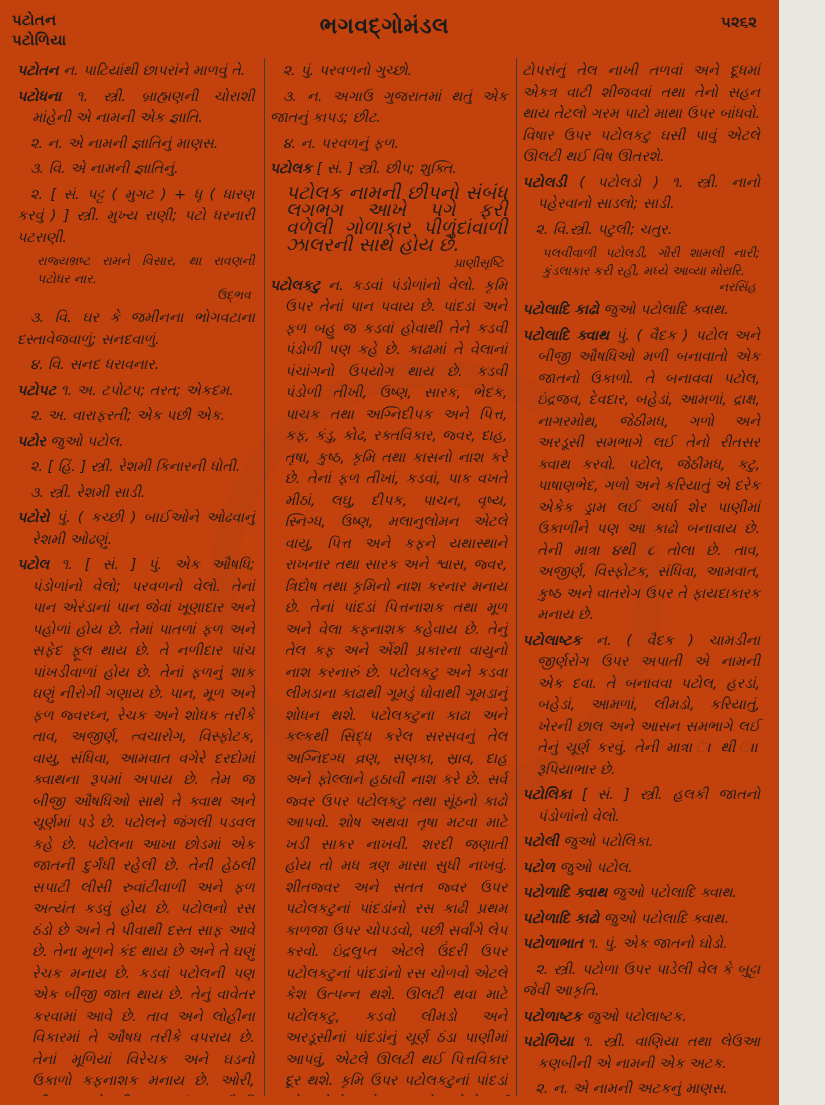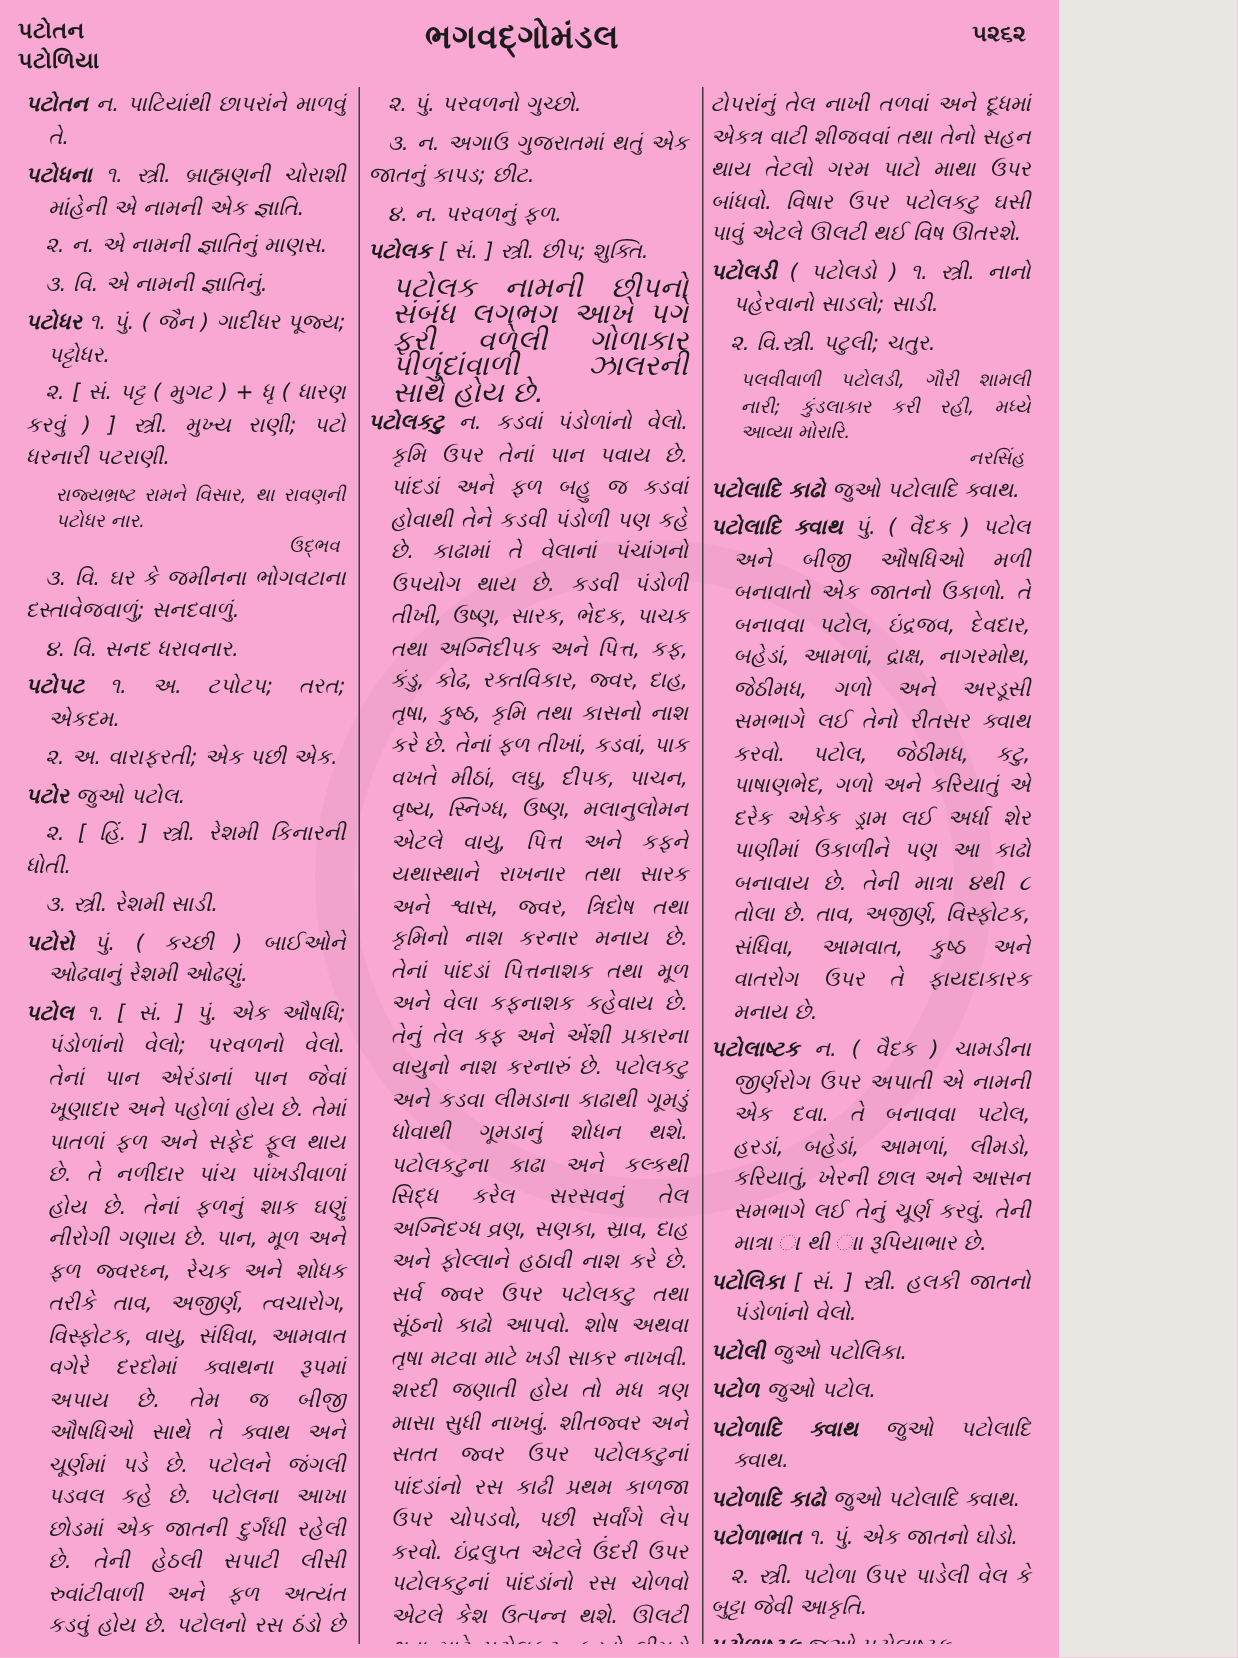--- a/index.html
+++ b/index.html
@@ -5,22 +5,22 @@
   html,body{margin:0;padding:0;}
   body{
     width:825px;height:1105px;
     background:#e9e7e2;
     font-family:"DejaVu Sans",sans-serif;
     color:#1b1b1b;
     overflow:hidden;
   }
   .page{
     position:relative;
-    width:706px;height:1105px;
-    background:#f9a8d4;
+    width:779px;height:1105px;
+    background:#c2410c;
     box-sizing:border-box;
     padding:10px 10px 8px 12px;
   }
   .watermark{
     position:absolute;left:210px;top:360px;width:400px;height:400px;
     border:26px solid rgba(60,60,60,0.045);
     border-radius:50%;
     pointer-events:none;
   }
   .header{
@@ -63,40 +63,40 @@
     <div class="title">ભગવદ્ગોમંડલ</div>
     <div class="pagenum">૫૨૬૨</div>
   </div>
 
   <div class="cols">
     <div class="col">
         <p class="entry"><span class="hw">પટોતન</span> <span>ન. પાટિયાંથી છાપરાંને માળવું તે.</span></p>
         <p class="entry"><span class="hw">પટોધના</span> <span>૧. સ્ત્રી. બ્રાહ્મણની ચોરાશી માંહેની એ નામની એક જ્ઞાતિ.</span></p>
         <p class="sense"><span>૨. ન. એ નામની જ્ઞાતિનું માણસ.</span></p>
         <p class="sense"><span>૩. વિ. એ નામની જ્ઞાતિનું.</span></p>
-        <p class="entry"><span class="hw">પટોધર</span> <span>૧. પું. ( જૈન ) ગાદીધર પૂજ્ય; પટ્ટોધર.</span></p>
         <p class="sense"><span>૨. [ સં. પટ્ટ ( મુગટ ) + ધૃ ( ધારણ કરવું ) ] સ્ત્રી. મુખ્ય રાણી; પટો ધરનારી પટરાણી.</span></p>
         <p class="quote"><span>રાજ્યભ્રષ્ટ રામને વિસાર, થા રાવણની પટોધર નાર.</span></p>
         <p class="attr"><span>ઉદ્ભવ</span></p>
         <p class="sense"><span>૩. વિ. ઘર કે જમીનના ભોગવટાના દસ્તાવેજવાળું; સનદવાળું.</span></p>
         <p class="sense"><span>૪. વિ. સનદ ધરાવનાર.</span></p>
         <p class="entry"><span class="hw">પટોપટ</span> <span>૧. અ. ટપોટપ; તરત; એકદમ.</span></p>
         <p class="sense"><span>૨. અ. વારાફરતી; એક પછી એક.</span></p>
         <p class="entry"><span class="hw">પટોર</span> <span>જુઓ પટોલ.</span></p>
         <p class="sense"><span>૨. [ હિં. ] સ્ત્રી. રેશમી કિનારની ધોતી.</span></p>
         <p class="sense"><span>૩. સ્ત્રી. રેશમી સાડી.</span></p>
         <p class="entry"><span class="hw">પટોરો</span> <span>પું. ( કચ્છી ) બાઈઓને ઓઢવાનું રેશમી ઓઢણું.</span></p>
         <p class="entry"><span class="hw">પટોલ</span> <span>૧. [ સં. ] પું. એક ઔષધિ; પંડોળાંનો વેલો; પરવળનો વેલો. તેનાં પાન એરંડાનાં પાન જેવાં ખૂણાદાર અને પહોળાં હોય છે. તેમાં પાતળાં ફળ અને સફેદ ફૂલ થાય છે. તે નળીદાર પાંચ પાંખડીવાળાં હોય છે. તેનાં ફળનું શાક ઘણું નીરોગી ગણાય છે. પાન, મૂળ અને ફળ જ્વરઘ્ન, રેચક અને શોધક તરીકે તાવ, અજીર્ણ, ત્વચારોગ, વિસ્ફોટક, વાયુ, સંધિવા, આમવાત વગેરે દરદોમાં ક્વાથના રૂપમાં અપાય છે. તેમ જ બીજી ઔષધિઓ સાથે તે ક્વાથ અને ચૂર્ણમાં પડે છે. પટોલને જંગલી પડવલ કહે છે. પટોલના આખા છોડમાં એક જાતની દુર્ગંધી રહેલી છે. તેની હેઠલી સપાટી લીસી રુવાંટીવાળી અને ફળ અત્યંત કડવું હોય છે. પટોલનો રસ ઠંડો છે અને તે પીવાથી દસ્ત સાફ આવે છે. તેના મૂળને કંદ થાય છે અને તે ઘણું રેચક મનાય છે. કડવાં પટોલની પણ એક બીજી જાત થાય છે. તેનું વાવેતર કરવામાં આવે છે. તાવ અને લોહીના વિકારમાં તે ઔષધ તરીકે વપરાય છે. તેનાં મૂળિયાં વિરેચક અને ઘડનો ઉકાળો કફનાશક મનાય છે. ઓરી, શીતળા અને ટાઢિયા તાવમાં આ ઔષધિ ઘણી જ ફાયદાકારક મનાય છે. તેનાં તાજાં પાનનું શાક કરવામાં આવે છે.</span></p>
       </div>
     <div class="col rule">
         <p class="sense"><span>૨. પું. પરવળનો ગુચ્છો.</span></p>
         <p class="sense"><span>૩. ન. અગાઉ ગુજરાતમાં થતું એક જાતનું કાપડ; છીટ.</span></p>
         <p class="sense"><span>૪. ન. પરવળનું ફળ.</span></p>
         <p class="entry"><span class="hw">પટોલક</span> <span>[ સં. ] સ્ત્રી. છીપ; શુક્તિ.</span></p>
         <p class="note"><span>પટોલક નામની છીપનો સંબંધ લગભગ આખે પગે ફરી વળેલી ગોળાકાર પીળુંદાંવાળી ઝાલરની સાથે હોય છે.</span></p>
+        <p class="attr"><span>પ્રાણીસૃષ્ટિ</span></p>
         <p class="entry"><span class="hw">પટોલકટુ</span> <span>ન. કડવાં પંડોળાંનો વેલો. કૃમિ ઉપર તેનાં પાન પવાય છે. પાંદડાં અને ફળ બહુ જ કડવાં હોવાથી તેને કડવી પંડોળી પણ કહે છે. કાઢામાં તે વેલાનાં પંચાંગનો ઉપયોગ થાય છે. કડવી પંડોળી તીખી, ઉષ્ણ, સારક, ભેદક, પાચક તથા અગ્નિદીપક અને પિત્ત, કફ, કંડુ, કોઢ, રક્તવિકાર, જ્વર, દાહ, તૃષા, કુષ્ઠ, કૃમિ તથા કાસનો નાશ કરે છે. તેનાં ફળ તીખાં, કડવાં, પાક વખતે મીઠાં, લઘુ, દીપક, પાચન, વૃષ્ય, સ્નિગ્ધ, ઉષ્ણ, મલાનુલોમન એટલે વાયુ, પિત્ત અને કફને યથાસ્થાને રાખનાર તથા સારક અને શ્વાસ, જ્વર, ત્રિદોષ તથા કૃમિનો નાશ કરનાર મનાય છે. તેનાં પાંદડાં પિત્તનાશક તથા મૂળ અને વેલા કફનાશક કહેવાય છે. તેનું તેલ કફ અને એંશી પ્રકારના વાયુનો નાશ કરનારું છે. પટોલકટુ અને કડવા લીમડાના કાઢાથી ગૂમડું ધોવાથી ગૂમડાનું શોધન થશે. પટોલકટુના કાઢા અને કલ્કથી સિદ્ધ કરેલ સરસવનું તેલ અગ્નિદગ્ધ વ્રણ, સણકા, સ્રાવ, દાહ અને ફોલ્લાને હઠાવી નાશ કરે છે. સર્વ જ્વર ઉપર પટોલકટુ તથા સૂંઠનો કાઢો આપવો. શોષ અથવા તૃષા મટવા માટે ખડી સાકર નાખવી. શરદી જણાતી હોય તો મધ ત્રણ માસા સુધી નાખવું. શીતજ્વર અને સતત જ્વર ઉપર પટોલકટુનાં પાંદડાંનો રસ કાઢી પ્રથમ કાળજા ઉપર ચોપડવો, પછી સર્વાંગે લેપ કરવો. ઇંદ્રલુપ્ત એટલે ઉંદરી ઉપર પટોલકટુનાં પાંદડાંનો રસ ચોળવો એટલે કેશ ઉત્પન્ન થશે. ઊલટી થવા માટે પટોલકટુ, કડવો લીમડો અને અરડૂસીનાં પાંદડાંનું ચૂર્ણ ઠંડા પાણીમાં આપવું, એટલે ઊલટી થઈ પિત્તવિકાર દૂર થશે. કૃમિ ઉપર પટોલકટુનાં પાંદડાં એક તોલો અને ધાણા એક તોલો લઈ રાત્રે પાશેર પાણીમાં પલાળી, સવારે ગાળી, તેમાં મધ નાખી તે પાણી દિવસમાં ત્રણ વખત આપવું. પિત્તજ્વર ઉપર પટોલકટુનાં મૂળનું પાણી સાકરમાં આપવું અથવા કટુ, પરવળ અને જ્વરનો કાઢો મધ નાખી આપવો. તે તીવ્ર પિત્તજ્વર, તૃષા અને દાહનો નાશ કરે છે. ભ્રમ ઉપર પટોલકટુનાં પાંદડાં અને સરગવાનાં પાંદડાં</span></p>
       </div>
     <div class="col rule">
         <p class="cont"><span>ટોપરાંનું તેલ નાખી તળવાં અને દૂધમાં એકત્ર વાટી શીજવવાં તથા તેનો સહન થાય તેટલો ગરમ પાટો માથા ઉપર બાંધવો. વિષાર ઉપર પટોલકટુ ઘસી પાવું એટલે ઊલટી થઈ વિષ ઊતરશે.</span></p>
         <p class="entry"><span class="hw">પટોલડી</span> <span>( પટોલડો ) ૧. સ્ત્રી. નાનો પહેરવાનો સાડલો; સાડી.</span></p>
         <p class="sense"><span>૨. વિ.સ્ત્રી. પટુલી; ચતુર.</span></p>
         <p class="quote"><span>પલવીવાળી પટોલડી, ગૌરી શામલી નારી; કુંડલાકાર કરી રહી, મધ્યે આવ્યા મોરારિ.</span></p>
         <p class="attr"><span>નરસિંહ</span></p>
         <p class="entry"><span class="hw">પટોલાદિ કાઢો</span> <span>જુઓ પટોલાદિ ક્વાથ.</span></p>
         <p class="entry"><span class="hw">પટોલાદિ ક્વાથ</span> <span>પું. ( વૈદક ) પટોલ અને બીજી ઔષધિઓ મળી બનાવાતો એક જાતનો ઉકાળો. તે બનાવવા પટોલ, ઇંદ્રજવ, દેવદાર, બહેડાં, આમળાં, દ્રાક્ષ, નાગરમોથ, જેઠીમધ, ગળો અને અરડૂસી સમભાગે લઈ તેનો રીતસર ક્વાથ કરવો. પટોલ, જેઠીમધ, કટુ, પાષાણભેદ, ગળો અને કરિયાતું એ દરેક એકેક ડ્રામ લઈ અર્ધા શેર પાણીમાં ઉકાળીને પણ આ કાઢો બનાવાય છે. તેની માત્રા ૪થી ૮ તોલા છે. તાવ, અજીર્ણ, વિસ્ફોટક, સંધિવા, આમવાત, કુષ્ઠ અને વાતરોગ ઉપર તે ફાયદાકારક મનાય છે.</span></p>

